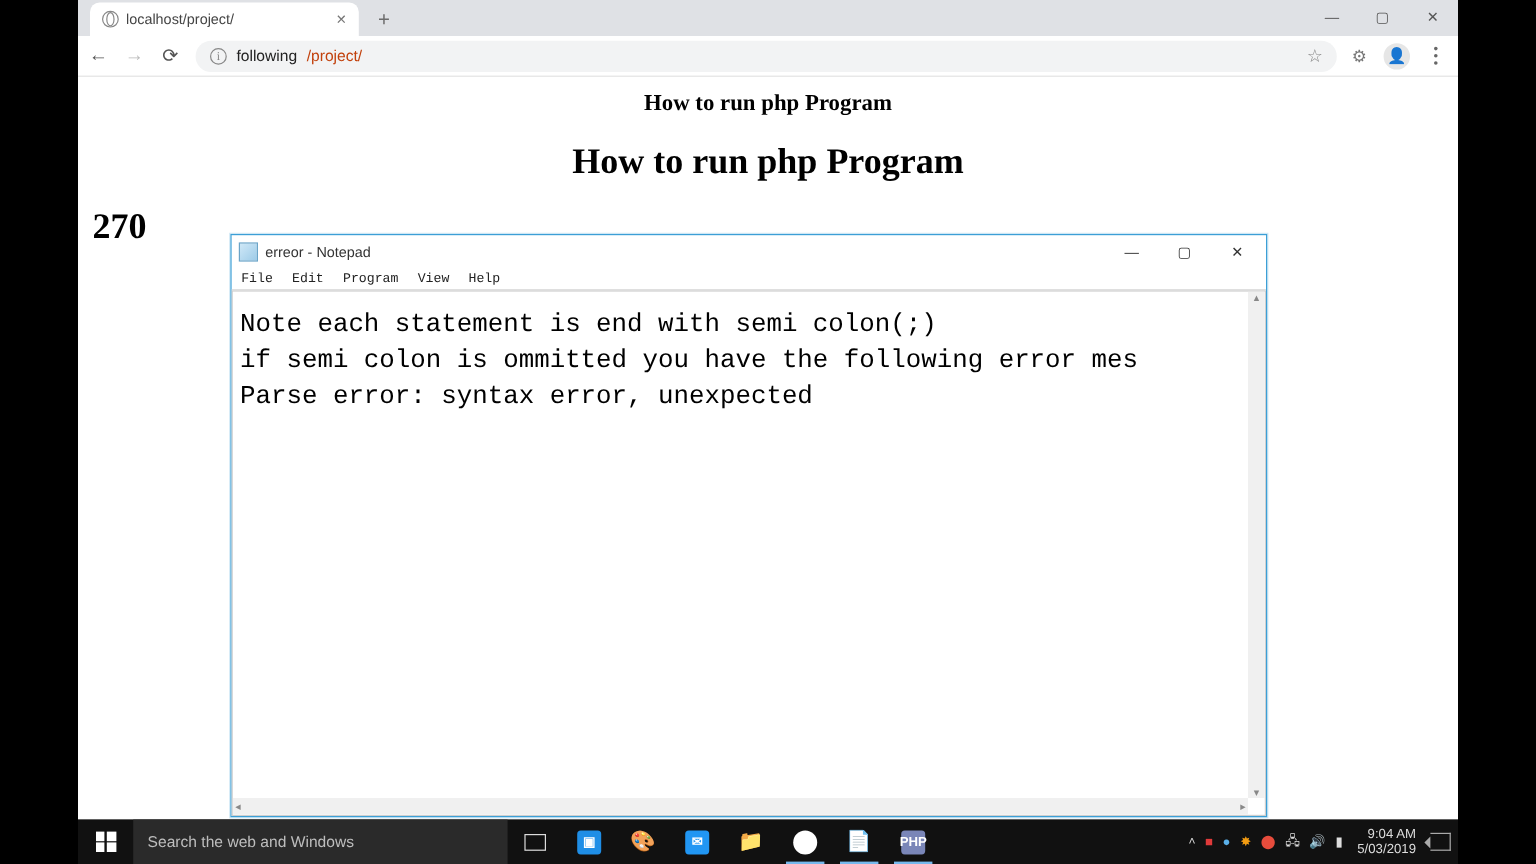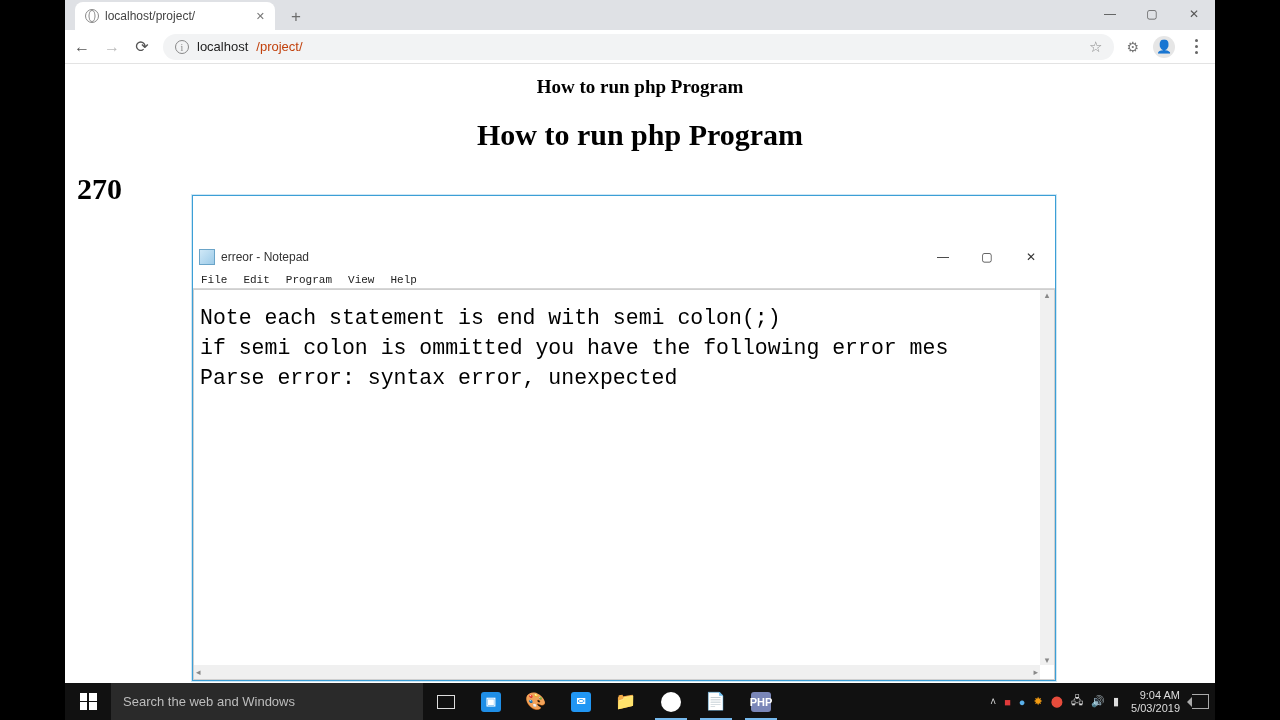--- a/index.html
+++ b/index.html
@@ -1,21 +1,21 @@
 <!DOCTYPE html>
 <html><head>
 <meta charset="utf-8">
 <style>
 * { margin: 0; padding: 0; box-sizing: border-box; }
 body { width: 1280px; height: 720px; font-family: "Segoe UI", Arial, sans-serif; background: #000; overflow: hidden; position: relative; }
 .desktop { position: absolute; left: 65px; top: 0; width: 1150px; height: 683px; background: #fff; }
 
 
 .chrome-tabs { height: 30px; background: #dfe1e5; display: flex; align-items: flex-end; padding-left: 10px; position: relative; }
-.tab { background: #fff; height: 28px; width: 200px; border-radius: 8px 8px 0 0; display: flex; align-items: center; padding: 0 10px; font-size: 12px; color: #444; gap: 6px; }
+.tab { background: #fff; height: 28px; width: 224px; border-radius: 8px 8px 0 0; display: flex; align-items: center; padding: 0 10px; font-size: 12px; color: #444; gap: 6px; }
 .tab .globe { width: 14px; height: 14px; border: 1px solid #888; border-radius: 50%; position: relative; }
 .tab .globe::after { content: ""; position: absolute; top: 0; bottom: 0; left: 50%; width: 5px; border: 1px solid #888; border-radius: 50%; transform: translateX(-50%); }
 .tab .close-x { margin-left: auto; color: #777; cursor: pointer; font-size: 11px; }
 .new-tab { width: 26px; height: 26px; color: #6c6c6c; font-size: 17px; text-align: center; line-height: 26px; border-radius: 50%; margin-left: 8px; cursor: pointer; }
 .chrome-winctl { position: absolute; right: 0; top: 0; display: flex; }
 .chrome-winctl div { width: 42px; height: 28px; display: flex; align-items: center; justify-content: center; color: #555; cursor: pointer; font-size: 12px; }
 
 .chrome-toolbar { height: 34px; background: #fff; border-bottom: 1px solid #e3e3e3; display: flex; align-items: center; padding: 0 8px; gap: 12px; }
 .nav-btn { width: 18px; height: 18px; display: flex; align-items: center; justify-content: center; color: #555; font-size: 16px; cursor: pointer; }
 .nav-btn.disabled { color: #bbb; }
@@ -30,21 +30,21 @@
 .menu-dots { width: 14px; display: flex; flex-direction: column; gap: 3px; align-items: center; }
 .menu-dots span { width: 3px; height: 3px; background: #666; border-radius: 50%; }
 
 .page-body { font-family: "Times New Roman", serif; }
 .page-title-1 { text-align: center; font-weight: bold; font-size: 19px; padding: 12px 0 8px; }
 .page-title-2 { text-align: center; font-weight: bold; font-size: 30px; padding: 12px 0; }
 .big-num { font-weight: bold; font-size: 30px; padding: 8px 12px; }
 
 
 .notepad { position: absolute; left: 192px; top: 195px; width: 864px; height: 486px; background: #fff; border: 1px solid #3c9fd6; box-shadow: 0 0 0 1px rgba(60,159,214,.25); display: flex; flex-direction: column; }
-.np-title { height: 28px; display: flex; align-items: center; padding: 0 2px 0 6px; font-size: 12px; color: #333; margin-top: 47px; }
+.np-title { height: 28px; display: flex; align-items: center; padding: 0 2px 0 6px; font-size: 12px; color: #333; }
 .np-icon { width: 16px; height: 16px; background: linear-gradient(135deg, #cfe8f7, #9dcbe8); border: 1px solid #6aa4c8; margin-right: 6px; }
 .np-winctl { margin-left: auto; display: flex; }
 .np-winctl div { width: 44px; height: 24px; display: flex; align-items: center; justify-content: center; color: #333; cursor: pointer; font-size: 12px; }
 .np-menu { height: 18px; border-bottom: 1px solid #d7d7d7; display: flex; align-items: center; gap: 16px; padding: 0 8px; font-size: 11px; color: #222; }
 .np-menu span { cursor: pointer; font-family: Liberation Mono, monospace; }
 .np-body { flex: 1; border: 1px solid #cfcfcf; margin: 0 0 0 0; position: relative; overflow: hidden; }
 .np-text { font-family: Consolas, "Courier New", monospace; font-size: 21.5px; line-height: 30px; padding: 13px 6px; white-space: nowrap; }
 .np-vscroll { position: absolute; right: 0; top: 0; bottom: 14px; width: 14px; background: #f0f0f0; }
 .np-vscroll::before { content: "▴"; position: absolute; top: 0; left: 0; right: 0; text-align: center; font-size: 9px; color: #888; }
 .np-vscroll::after { content: "▾"; position: absolute; bottom: 0; left: 0; right: 0; text-align: center; font-size: 9px; color: #888; }
@@ -85,21 +85,21 @@
       <div>✕</div>
     </div>
   </div>
 
   <div class="chrome-toolbar">
     <div class="nav-btn">←</div>
     <div class="nav-btn disabled">→</div>
     <div class="nav-btn">⟳</div>
     <div class="omnibox">
       <span class="info">i</span>
-      <span class="url-1">localhost</span>
+      <span class="url-1">following</span>
         <span class="url-2">/project/</span>
       <span class="star">☆</span>
     </div>
     <div class="tb-right">
       <span class="ico">⚙</span>
       <span class="avatar-circle">👤</span>
       <div class="menu-dots">
           <span></span>
           <span></span>
           <span></span>

